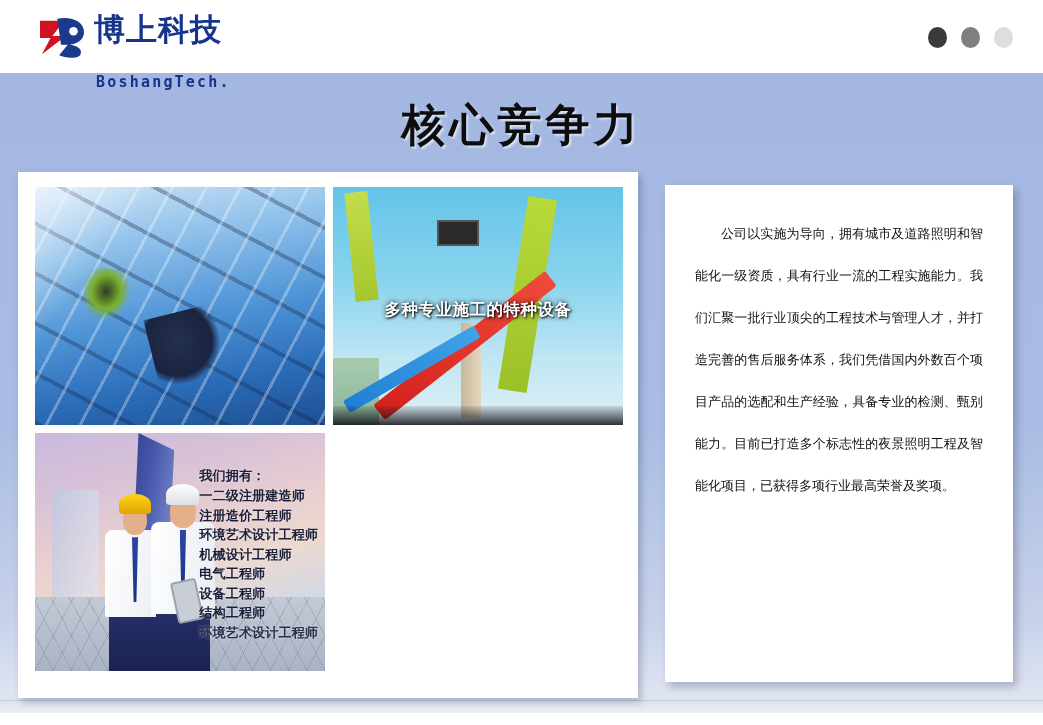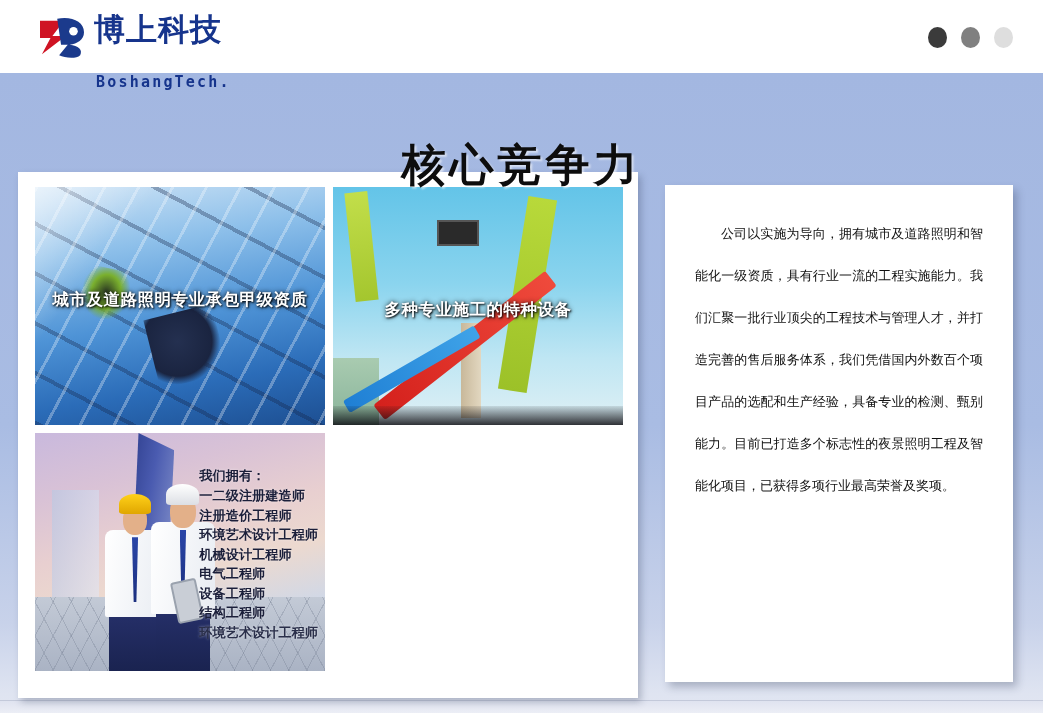--- a/index.html
+++ b/index.html
@@ -47,21 +47,20 @@
     border-top:1px solid #c3c9da;
   }
 
   
   .slide-title{
     position:absolute;left:0;top:96px;width:1043px;text-align:center;
     font-family:"DejaVu Serif","Liberation Serif",serif;
     font-size:44px;font-weight:bold;color:#0d0d0d;
     letter-spacing:4px;z-index:20;
     text-shadow:2px 2px 2px rgba(255,255,255,.55);
-    margin-top:40px;
   }
 
   
   .card-left{
     position:absolute;left:18px;top:172px;width:620px;height:526px;
     background:#ffffff;z-index:10;
     box-shadow:3px 4px 7px rgba(40,50,80,.28);
   }
   .card-right{
     position:absolute;left:665px;top:185px;width:348px;height:497px;
@@ -299,21 +298,20 @@
     <div class="footer-strip"></div>
   </div>
 
   <div class="slide-title">核心竞争力</div>
 
   <div class="card-left">
     <div class="grid">
 
       <div class="tile ph-facade">
         <div class="cap cap-1">
-          <div>城市及道路照明专业承包甲级资质</div>
         </div>
       </div>
 
 
       <div class="tile ph-crane">
         <div class="bld"></div>
         <div class="boom-green2"></div>
         <div class="boom-green"></div>
         <div class="mast"></div>
         <div class="boom-red"></div>

